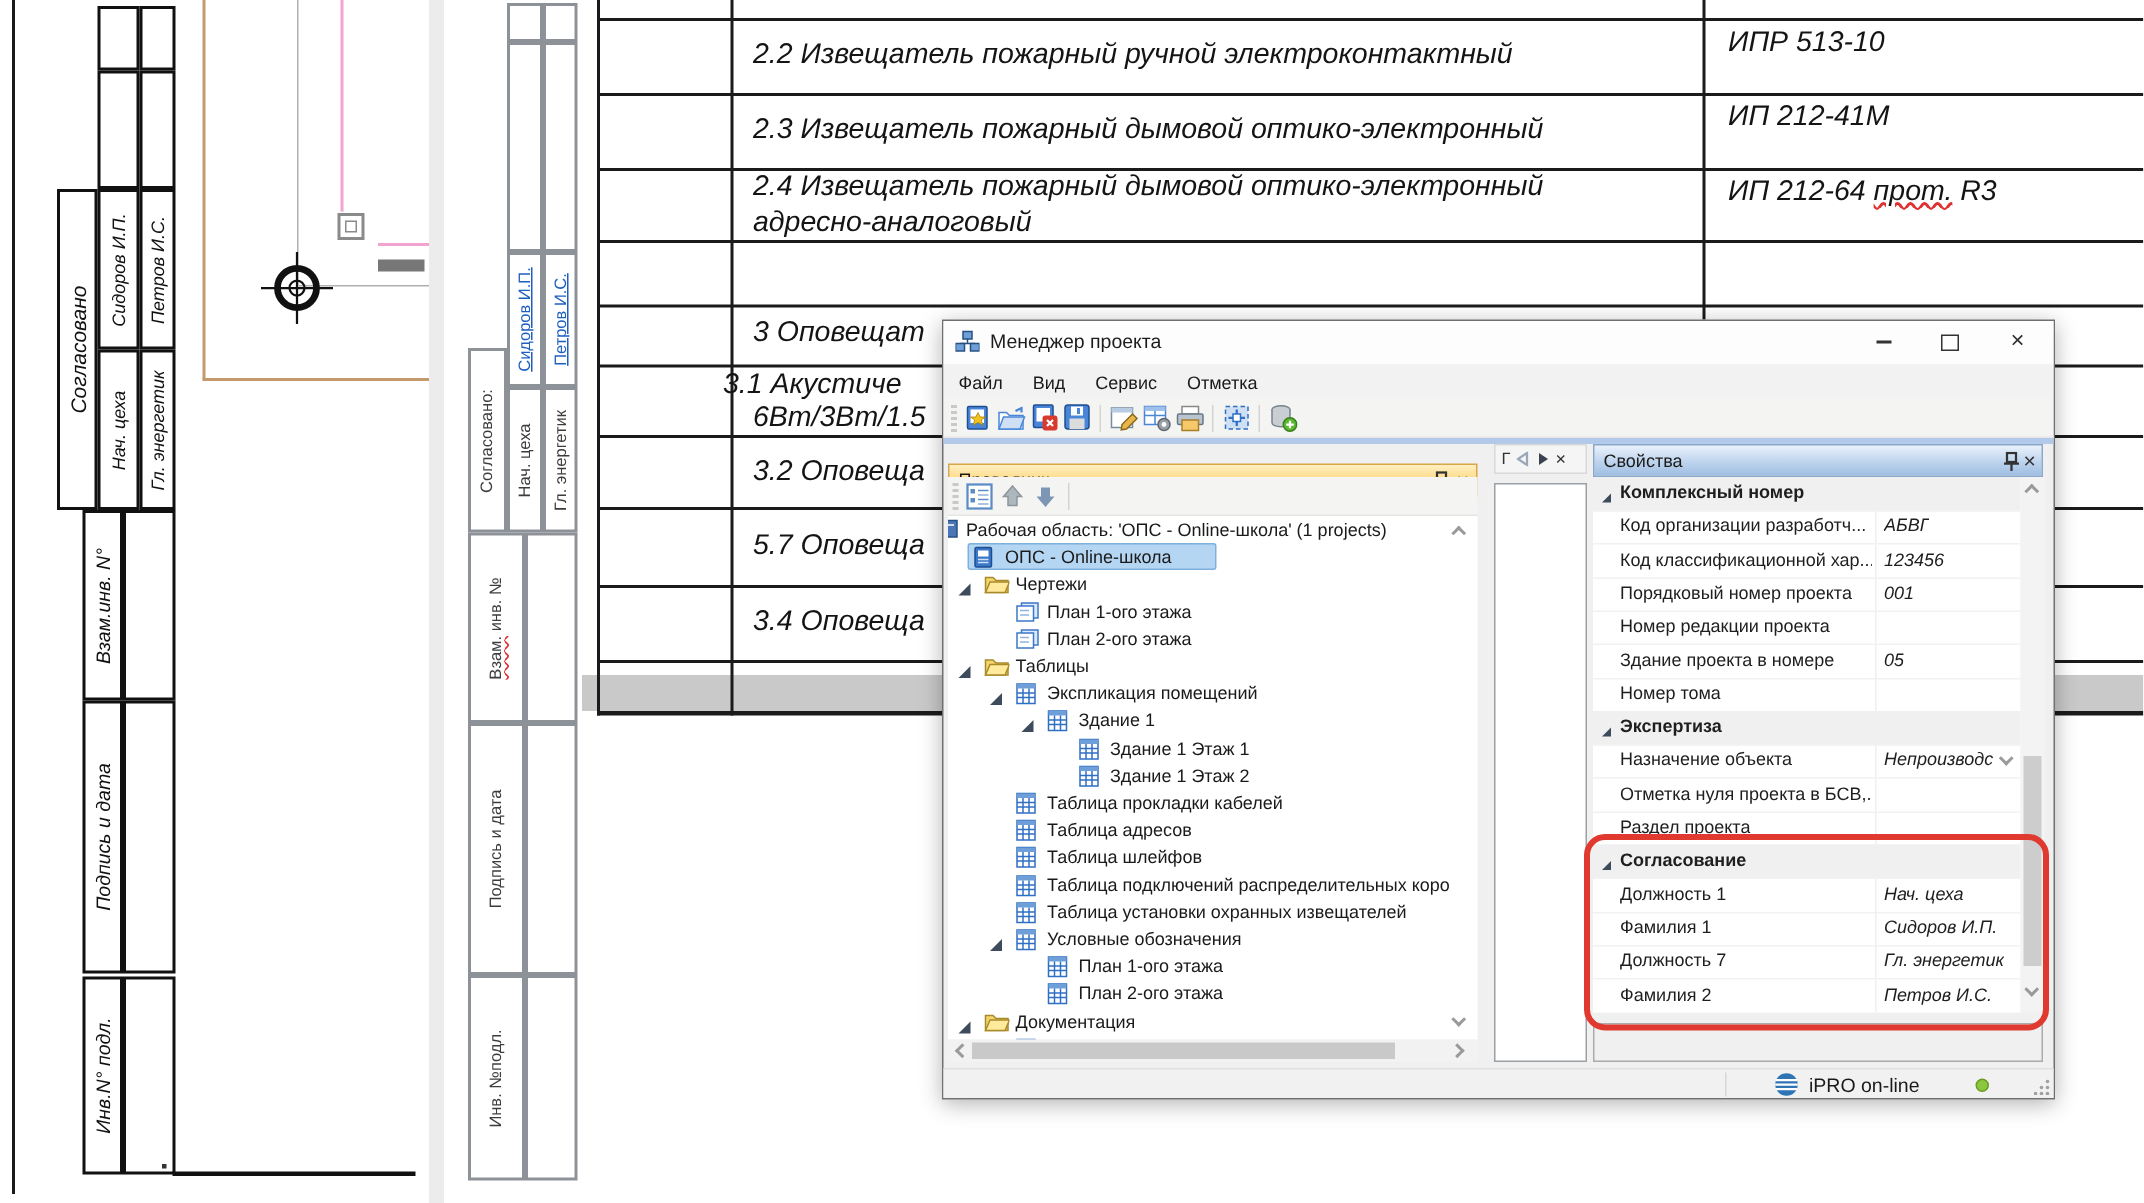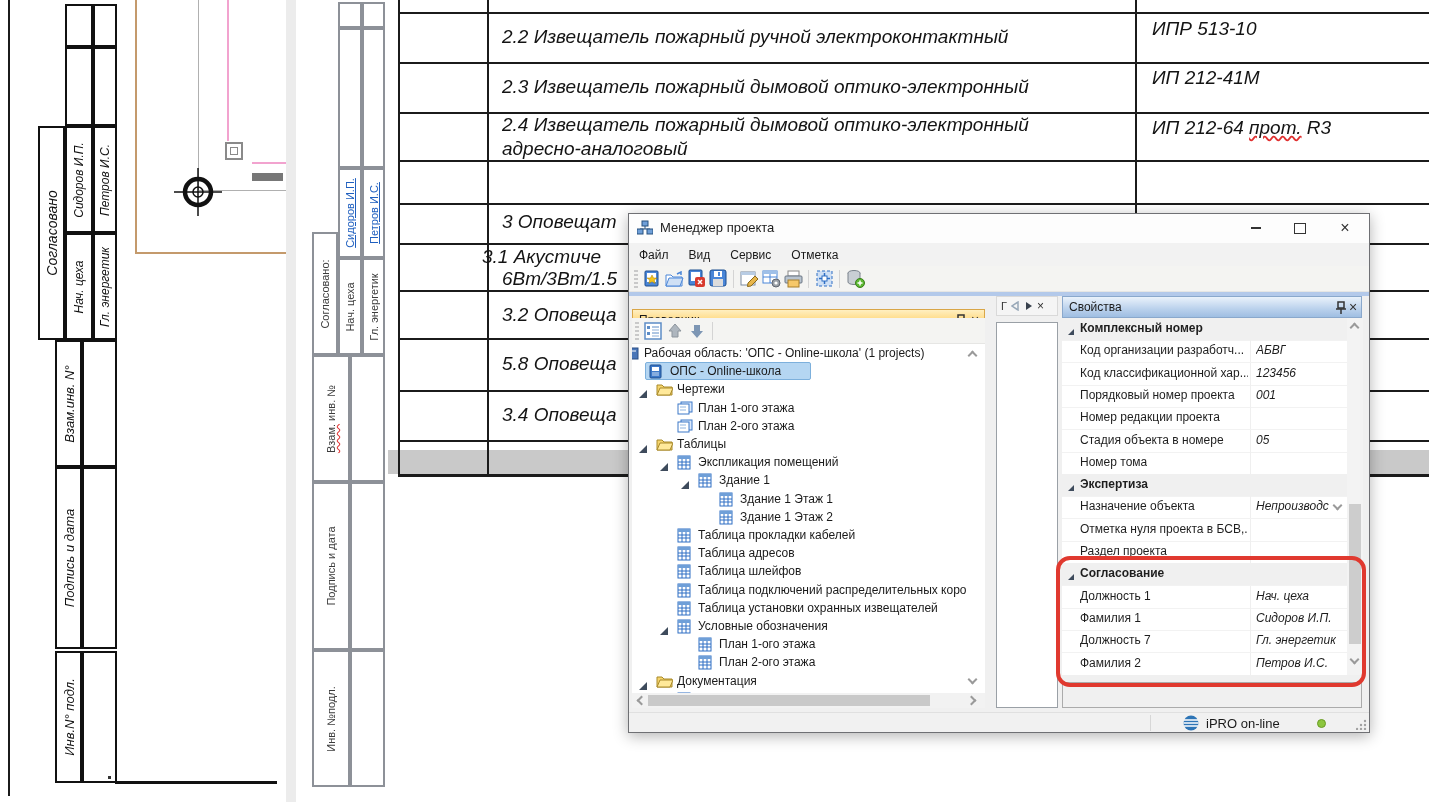--- a/index.html
+++ b/index.html
@@ -155,21 +155,21 @@
   <div class="abs dtext" style="left:1152px;top:18px">ИПР 513-10</div>
   <div class="abs dtext" style="left:502px;top:76px">2.3 Извещатель пожарный дымовой оптико-электронный</div>
   <div class="abs dtext" style="left:1152px;top:67px">ИП 212-41М</div>
   <div class="abs dtext" style="left:502px;top:114px">2.4 Извещатель пожарный дымовой оптико-электронный</div>
   <div class="abs dtext" style="left:502px;top:138px">адресно-аналоговый</div>
   <div class="abs dtext" style="left:1152px;top:117px"><span>ИП 212-64 </span><span class="wavy">прот.</span><span> R3</span></div>
   <div class="abs dtext" style="left:502px;top:211px">3 Оповещат</div>
   <div class="abs dtext" style="left:482px;top:246px">3.1 Акустиче</div>
   <div class="abs dtext" style="left:502px;top:268px">6Вт/3Вт/1.5</div>
   <div class="abs dtext" style="left:502px;top:304px">3.2 Оповеща</div>
-  <div class="abs dtext" style="left:502px;top:353px">5.8 Оповеща</div>
+  <div class="abs dtext" style="left:502px;top:353px">5.7 Оповеща</div>
   <div class="abs dtext" style="left:502px;top:404px">3.4 Оповеща</div>
 
   <div class="abs dlg-bg" style="left:628px;top:213px;width:742px;height:520px;z-index:20"></div>
 
   <div class="abs titlebar" style="left:629px;top:214px;width:740px;height:29px;z-index:21"></div>
   <svg class="abs" style="left:637px;top:220px;z-index:22" width="16" height="16">
     <rect x="5" y="1" width="6" height="5" fill="#6f9fd8" stroke="#27507f"></rect>
     <line x1="8" y1="6" x2="8" y2="9" stroke="#27507f"></line>
     <line x1="3" y1="9" x2="13" y2="9" stroke="#27507f"></line>
     <rect x="0" y="9" width="6" height="5" fill="#6f9fd8" stroke="#27507f"></rect>
@@ -531,21 +531,21 @@
         <span class="prop-name">Порядковый номер проекта</span>
         <span class="prop-val">001</span>
       </div>
       <div class="grid-row" style="top: 89px; height: 22px; border-bottom: 1px solid rgb(242, 242, 242);">
         <div class="abs" style="left:188px;top:0;width:1px;height:22px;background:#efefef"></div>
         <span class="prop-name">Номер редакции проекта</span>
         <span class="prop-val"></span>
       </div>
       <div class="grid-row" style="top: 112px; height: 22px; border-bottom: 1px solid rgb(242, 242, 242);">
         <div class="abs" style="left:188px;top:0;width:1px;height:22px;background:#efefef"></div>
-        <span class="prop-name">Стадия объекта в номере</span>
+        <span class="prop-name">Здание проекта в номере</span>
         <span class="prop-val">05</span>
       </div>
       <div class="grid-row" style="top: 134px; height: 22px; border-bottom: 1px solid rgb(242, 242, 242);">
         <div class="abs" style="left:188px;top:0;width:1px;height:22px;background:#efefef"></div>
         <span class="prop-name">Номер тома</span>
         <span class="prop-val"></span>
       </div>
       <div class="grid-row grid-group" style="top: 156px; height: 22px; border-bottom: 1px solid rgb(242, 242, 242);">
         <span class="abs" style="left:5px;top:7px"><svg width="8" height="8">
             <polygon points="7,1 7,7 1,7" fill="#3e4b5c"></polygon>

